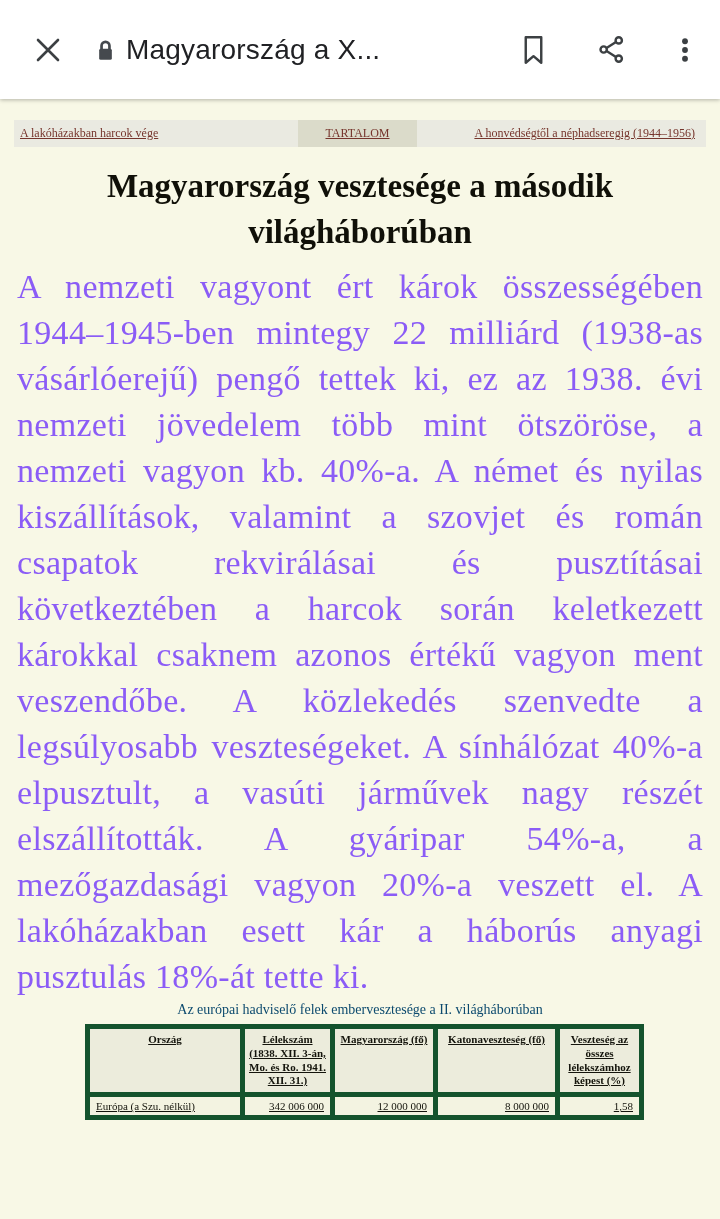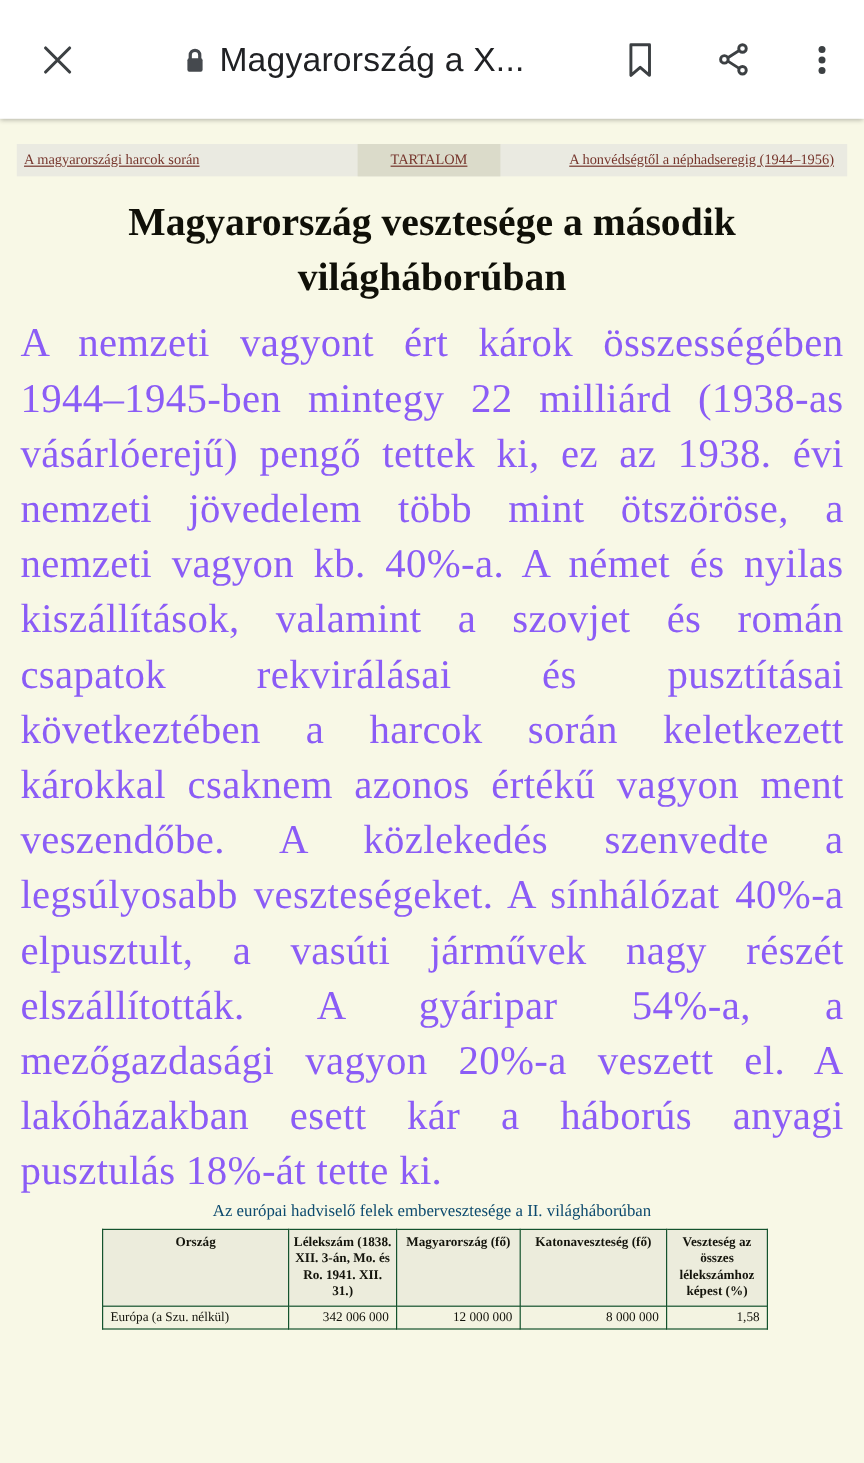--- a/index.html
+++ b/index.html
@@ -15,21 +15,21 @@
     align-items: center;
     box-shadow: 0 1px 4px rgba(0,0,0,0.28);
     font-family: "Liberation Sans", "DejaVu Sans", sans-serif;
     z-index: 5;
   }
   .close-btn {
     width: 96px; height: 99px;
     display: flex; align-items: center; justify-content: center;
     cursor: pointer; flex: 0 0 auto;
   }
-  .titlewrap { flex: 1 1 auto; min-width: 0; display: flex; flex-direction: row; justify-content: center; }
+  .titlewrap { flex: 1 1 auto; min-width: 0; display: flex; flex-direction: column; justify-content: center; }
   .titlerow { display: flex; align-items: center; }
   .lock { margin-right: 11px; flex: 0 0 auto; position: relative; top: 1px; }
   .pagetitle {
     font-size: 28px; color: #202124; letter-spacing: 0.2px;
     white-space: nowrap; overflow: hidden;
     font-weight: 400;
   }
   .pageurl { font-size: 18px; color: #3c4043; margin-top: 3px; padding-left: 30px; }
   .actionbtn {
     width: 78px; height: 99px;
@@ -85,23 +85,24 @@
   table.datatable {
     margin: 6px auto 0 85px;
     border-collapse: collapse;
     width: 554px;
     table-layout: fixed;
     font-size: 11px;
     color: #14140c;
     background: #f3f3e1;
   }
   table.datatable th, table.datatable td {
-    border: 1px solid #14532d;
+    border: 5px solid #14532d;
     vertical-align: top;
     padding: 4px 3px;
+    text-decoration: underline;
   }
   table.datatable th {
     background: #ececdc;
     font-weight: bold;
     text-align: center;
     line-height: 1.25;
   }
   table.datatable td { padding: 3px 6px; }
   td.num { text-align: right; }
   col.c1 { width: 155px; }
@@ -151,21 +152,21 @@
       <circle cx="12" cy="12" r="2.5" fill="#3c4043"></circle>
       <circle cx="12" cy="19.5" r="2.5" fill="#3c4043"></circle>
     </svg>
   </div>
 </header>
 
 <main class="content">
 
   <nav class="navstrip">
     <div class="nav-left">
-      <a href="#">A magyarországi harcok során</a>
+      <a href="#">A lakóházakban harcok vége</a>
     </div>
     <div class="nav-center">
       <a href="#">TARTALOM</a>
     </div>
     <div class="nav-right">
       <a href="#">A honvédségtől a néphadseregig (1944–1956)</a>
     </div>
   </nav>
 
   <h1 class="heading">Magyarország vesztesége a második világháborúban</h1>

